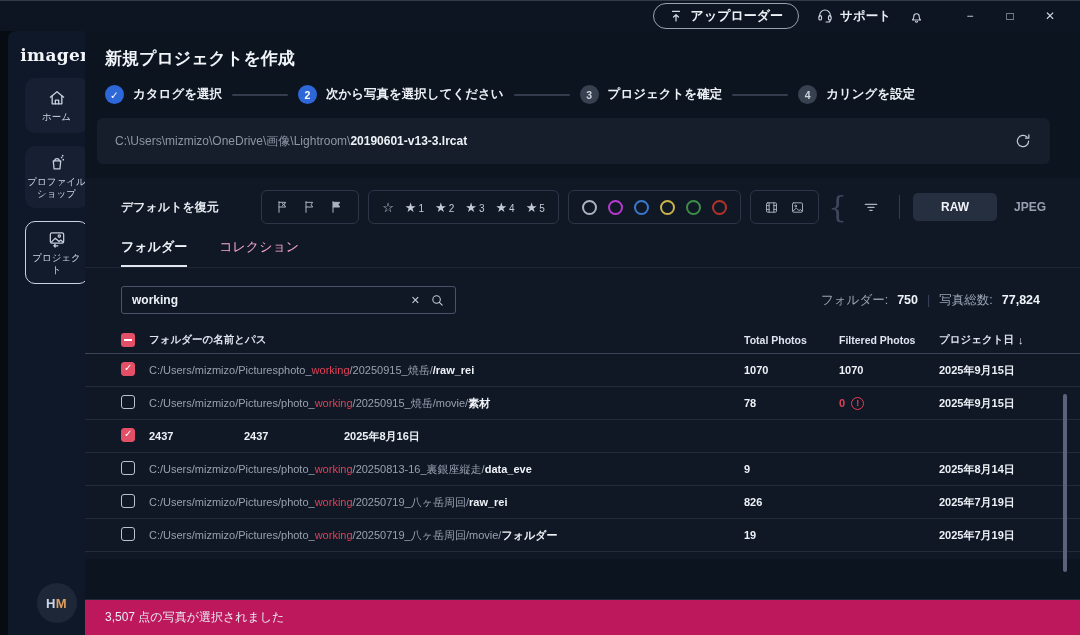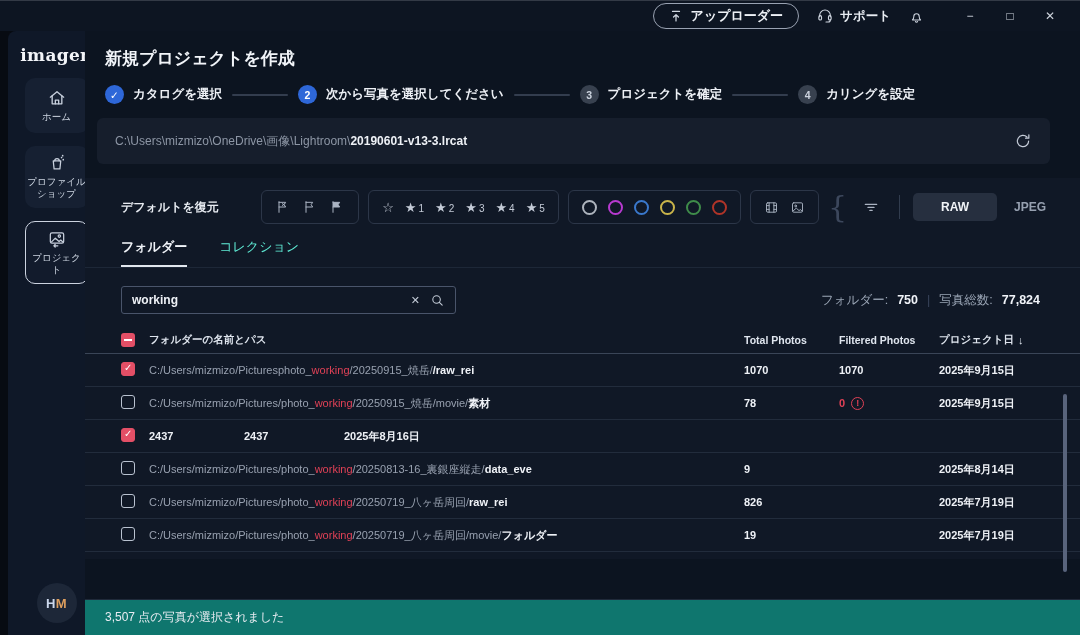--- a/index.html
+++ b/index.html
@@ -72,21 +72,21 @@
   .filter-funnel { display:inline-flex; color:#aab3c2; padding:0 6px; }
   .vsep { width:1px; height:24px; background:#313c4e; margin:0 4px; }
   .fmt-raw { background:#262f3f; border-radius:5px; padding:7px 28px; color:#f0f3f7;
              font-weight:bold; font-size:12px; }
   .fmt-jpeg { color:#96a0b0; font-weight:bold; font-size:12px; padding:7px 4px 7px 8px; }
 
   .tabs-row { display:flex; gap:32px; padding:14px 0 0 36px; font-size:13px;
               border-bottom:1px solid #1d2737; }
   .tab { padding-bottom:9px; cursor:default; }
   .tab.active { color:#f0f3f8; font-weight:bold; border-bottom:2px solid #e2e7ee; }
-  .tab.inactive { color:#5eead4; }
+  .tab.inactive { color:#f9a8d4; }
 
   .search-row { display:flex; align-items:center; margin-top:18px; padding:0 40px 0 36px; }
   .searchbox { width:335px; height:28px; border:1px solid #49546a; border-radius:3px;
                display:flex; align-items:center; padding:0 10px; gap:10px; }
   .search-text { flex:1; font-size:12px; font-weight:bold; color:#eef1f6; }
   .clear-x { color:#c4ccd8; font-size:11px; font-weight:bold; }
   .search-ic { display:inline-flex; color:#c4ccd8; }
   .stats { margin-left:auto; display:flex; align-items:center; gap:9px; font-size:12.5px; }
   .stat-label { color:#9aa5b5; } .stat-value { color:#f0f3f8; font-weight:bold; }
   .stat-sep { color:#39445a; }
@@ -116,21 +116,21 @@
   .cell-warn .val { color:#e04156; }
   .warn-badge { display:none; width:13px; height:13px; border:1.5px solid #e04156;
                 border-radius:50%; color:#e04156; font-size:9px; line-height:11px;
                 text-align:center; margin-left:6px; font-weight:bold; }
   .cell-warn .warn-badge { display:inline-block; }
   .date { font-weight:bold; color:#eef1f6; }
 
   .scrollbar { position:absolute; right:13px; top:363px; width:4px; height:178px;
                background:#59647c; border-radius:2px; }
 
-  .footer { position:absolute; left:0; right:0; bottom:0; height:36px; background:#0f766e;
+  .footer { position:absolute; left:0; right:0; bottom:0; height:36px; background:#be185d;
             border-top:1px solid #202a3a; display:flex; align-items:center;
             padding:0 18px 0 20px; }
   .sel-text { font-size:12px; color:#e8ecf2; }
   .footer-actions { margin-left:auto; display:flex; align-items:center; gap:24px; }
   .back-btn { color:#dfe4ec; font-size:12px; font-weight:bold; }
   .next-btn { background:#e83f57; color:#fff; font-size:12px; font-weight:bold;
               border-radius:15px; padding:8px 13px; }
   svg { display:block; }
 </style>
 </head>

